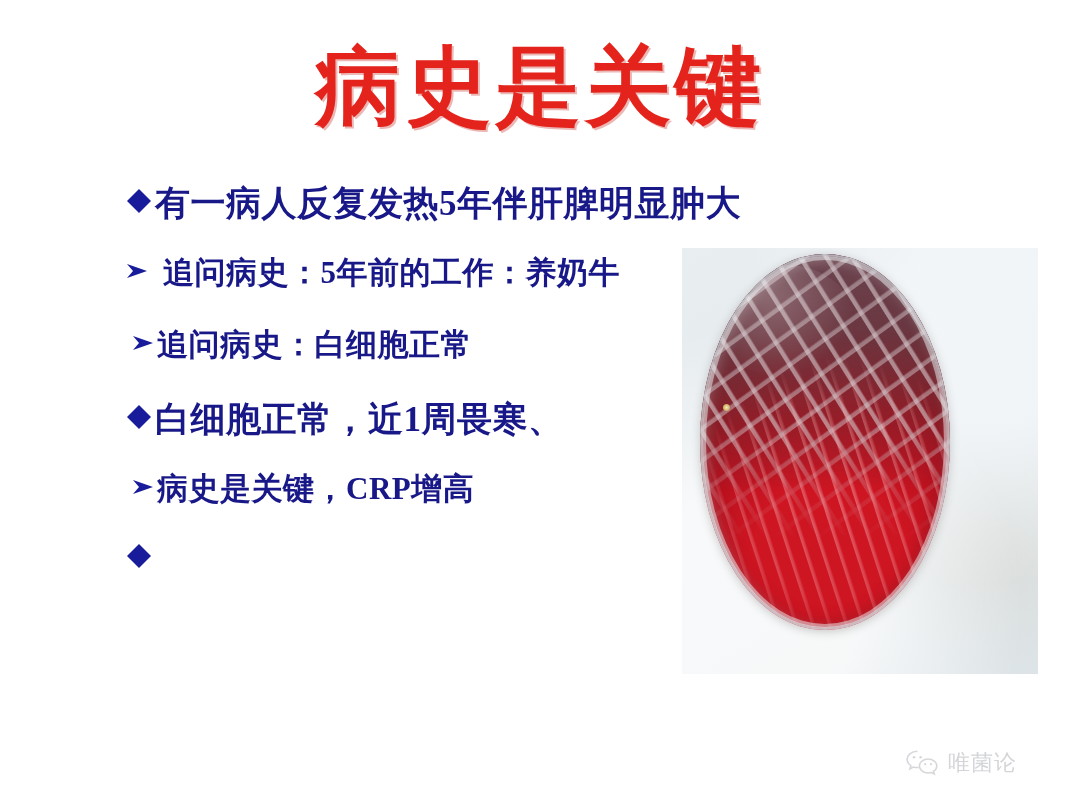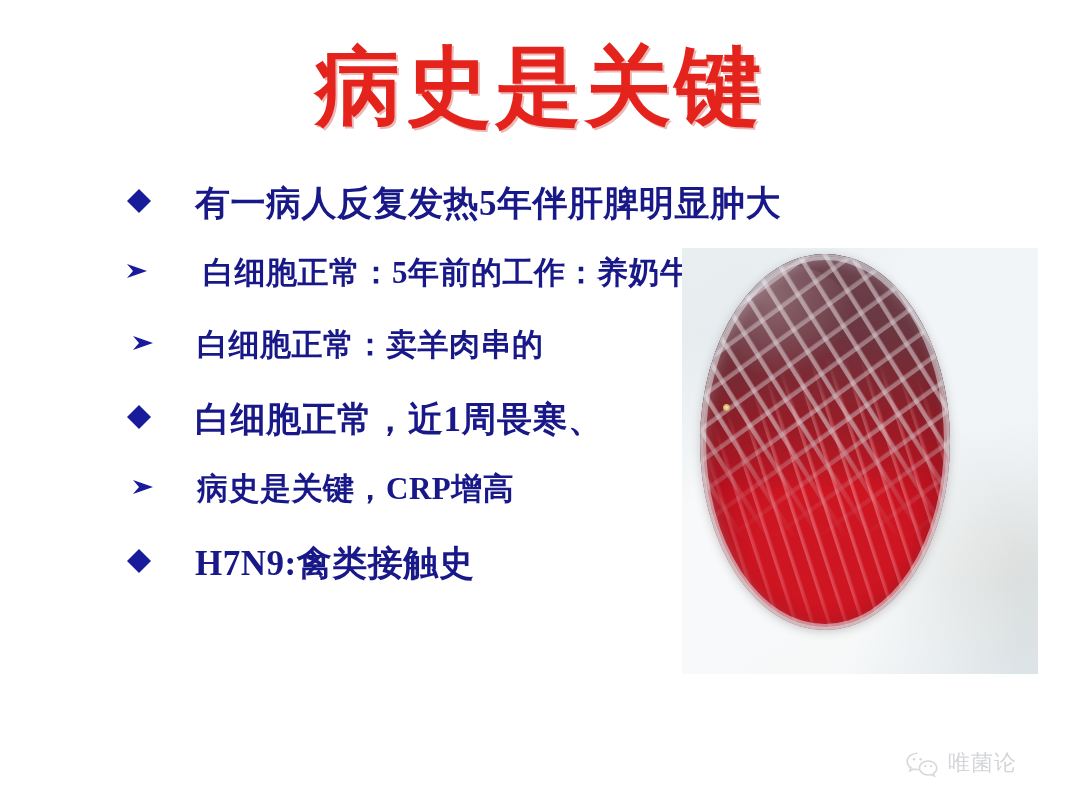--- a/index.html
+++ b/index.html
@@ -78,21 +78,20 @@
     height: 26px;
     position: relative;
     top: 1px;
   }
   .bullet-mark.arrow svg { display: block; }
   .bullet-gap-wide { width: 13px; flex: 0 0 auto; }
   .bullet-gap-none { width: 1px; flex: 0 0 auto; }
   .bullet-text {
     display: inline-block;
     letter-spacing: 0.5px;
-    margin-left: 40px;
   }
 
   
   #plate-photo {
     position: absolute;
     left: 682px;
     top: 248px;
     width: 356px;
     height: 426px;
     background: linear-gradient(150deg, #e9eef1 0%, #e3e9ec 40%, #dde4e7 100%);
@@ -197,21 +196,21 @@
     border-radius: 50%;
     background: radial-gradient(circle, #f6edbb 0%, #c9a85e 70%, rgba(201,168,94,0) 100%);
   }
 
   
   #watermark {
     position: absolute;
     left: 905px;
     top: 748px;
     display: flex;
-    align-items: flex-end;
+    align-items: flex-start;
     gap: 9px;
     opacity: 0.62;
   }
   #watermark .wm-text {
     color: #b9bcc2;
     font-family: "Liberation Sans", "DejaVu Sans", sans-serif;
     font-size: 22px;
     letter-spacing: 1px;
     white-space: nowrap;
   }
@@ -236,32 +235,32 @@
       <span class="bullet-text">有一病人反复发热5年伴肝脾明显肿大</span>
     </div>
 
     <div class="bullet-line level-2">
       <span class="bullet-mark arrow">
         <svg width="26" height="26" viewBox="0 0 26 26">
             <polygon points="3,6 23,13 3,20 9,13" fill="#181c9a"></polygon>
           </svg>
       </span>
       <span class="bullet-gap-wide"></span>
-      <span class="bullet-text">白细胞正常：5年前的工作：养奶牛</span>
+      <span class="bullet-text">追问病史：5年前的工作：养奶牛</span>
     </div>
 
 
     <div class="bullet-line level-2 indented">
       <span class="bullet-mark arrow">
         <svg width="26" height="26" viewBox="0 0 26 26">
             <polygon points="3,6 23,13 3,20 9,13" fill="#181c9a"></polygon>
           </svg>
       </span>
       <span class="bullet-gap-none"></span>
-      <span class="bullet-text">白细胞正常：卖羊肉串的</span>
+      <span class="bullet-text">追问病史：白细胞正常</span>
     </div>
 
     <div class="bullet-line level-1">
       <span class="bullet-mark diamond">
         <svg width="30" height="30" viewBox="0 0 30 30">
             <polygon points="15,3 27,15 15,27 3,15" fill="#181c9a"></polygon>
           </svg>
       </span>
       <span class="bullet-gap-none"></span>
       <span class="bullet-text">白细胞正常，近1周畏寒、</span>
@@ -277,21 +276,20 @@
       <span class="bullet-text">病史是关键，CRP增高</span>
     </div>
 
     <div class="bullet-line level-1">
       <span class="bullet-mark diamond">
         <svg width="30" height="30" viewBox="0 0 30 30">
             <polygon points="15,3 27,15 15,27 3,15" fill="#181c9a"></polygon>
           </svg>
       </span>
       <span class="bullet-gap-none"></span>
-      <span class="bullet-text">H7N9:禽类接触史</span>
     </div>
 
   </div>
 
   <div id="plate-photo">
     <div class="photo-grain"></div>
     <div class="dish">
       <div class="dish-haze"></div>
       <div class="streaks-top"></div>
       <div class="streaks-bottom"></div>

